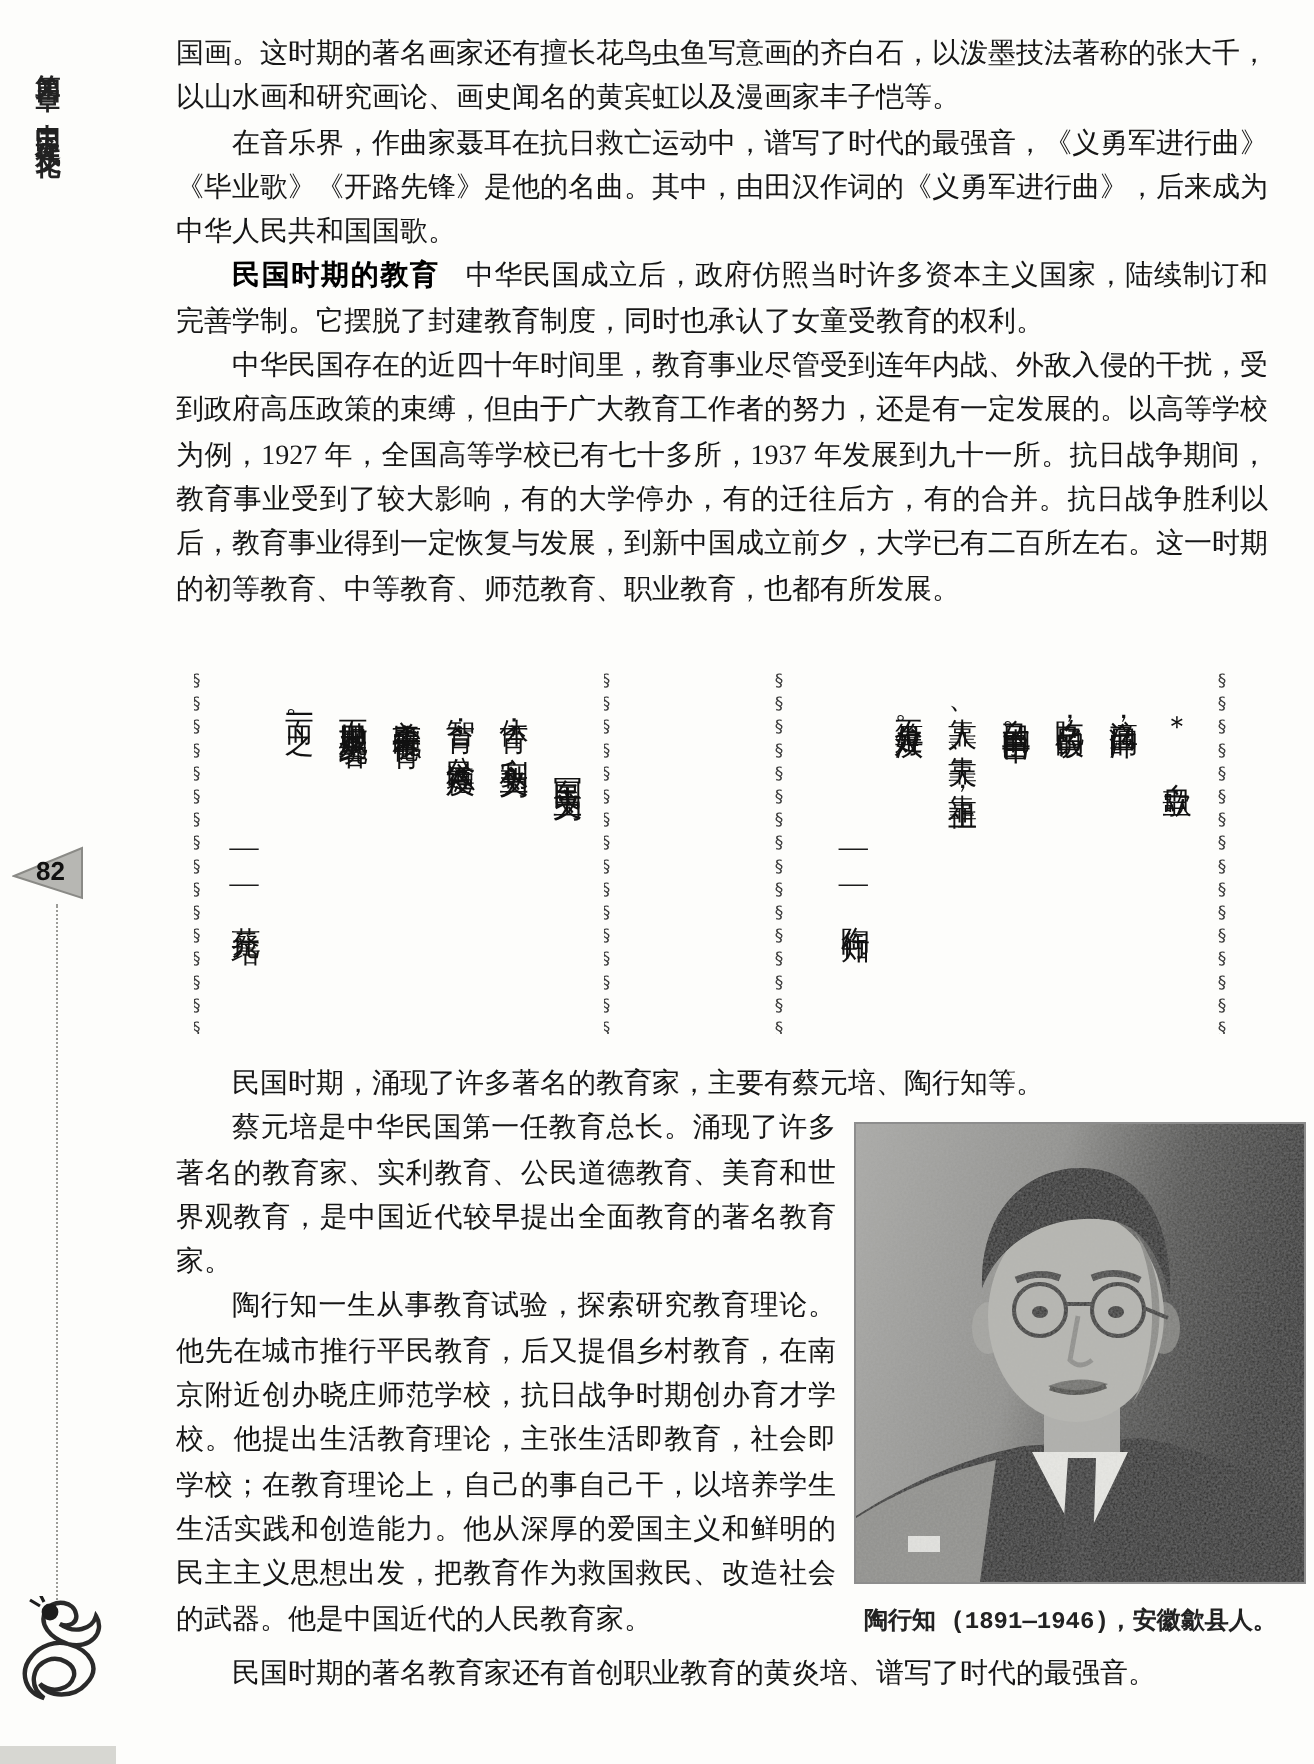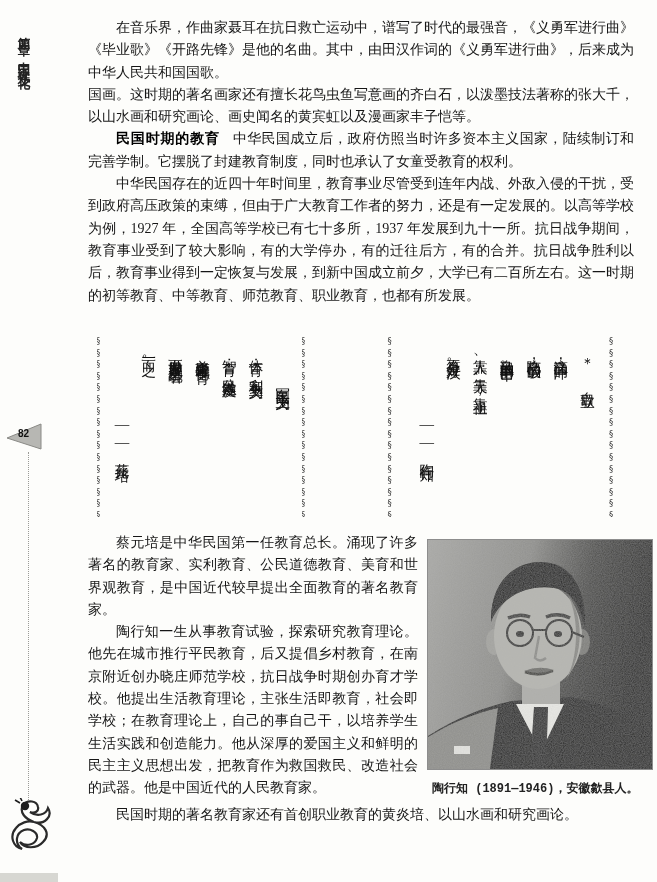--- a/index.html
+++ b/index.html
@@ -14,21 +14,21 @@
     position:absolute; left:15px; top:27px;
     writing-mode:vertical-rl; text-orientation:upright;
     font-family:"Liberation Sans","DejaVu Sans",sans-serif;
     font-weight:bold; font-size:12.5px; letter-spacing:3px; color:#222;
   }
   .page-flag { position:absolute; left:6px; top:423px; width:36px; height:27px; }
   .page-flag svg { position:absolute; left:0; top:0; }
   .page-flag .num {
     position:absolute; left:12px; top:5px;
     font-family:"Liberation Sans","DejaVu Sans",sans-serif;
-    font-weight:bold; font-size:10px; color:#111;
+    font-weight:bold; font-size:13px; color:#111;
   }
   .margin-line {
     position:absolute; left:28px; top:452px; height:350px; width:0;
     border-left:1.5px dotted #9b9b97;
   }
   .dragon { position:absolute; left:10px; top:798px; }
   .corner-artifact { position:absolute; left:0; top:873px; width:58px; height:9px; background:#d7d7d2; }
 
   
   .top-text, .bottom-text {
@@ -97,22 +97,22 @@
   <div class="dragon">
     <svg width="46" height="58" viewBox="0 0 46 58">
       <path d="M13 7 C18 1 27 3 28 9 C29 13 25 16 20 14 C27 19 36 17 38 10 C43 18 35 27 24 24 C35 27 41 36 33 44 C27 51 14 51 10 44 C16 49 25 47 27 40 C28 34 20 30 14 32 C6 35 4 45 12 51 C3 49 -1 38 6 30 C10 25 18 22 24 24 C15 21 9 14 13 7 Z" fill="none" stroke="#2a2a2a" stroke-width="2.2" stroke-linecap="round"></path>
       <circle cx="15" cy="8" r="4.2" fill="#1d1d1d"></circle>
       <path d="M10 5 L5 2 M12 3 L10 -1" stroke="#1d1d1d" stroke-width="1.6"></path>
     </svg>
   </div>
   <div class="corner-artifact"></div>
 
   <div class="top-text">
+    <p class="para no-indent">国画。这时期的著名画家还有擅长花鸟虫鱼写意画的齐白石，以泼墨技法著称的张大千，以山水画和研究画论、画史闻名的黄宾虹以及漫画家丰子恺等。</p>
     <p class="para">在音乐界，作曲家聂耳在抗日救亡运动中，谱写了时代的最强音，《义勇军进行曲》《毕业歌》《开路先锋》是他的名曲。其中，由田汉作词的《义勇军进行曲》，后来成为中华人民共和国国歌。</p>
-    <p class="para no-indent">国画。这时期的著名画家还有擅长花鸟虫鱼写意画的齐白石，以泼墨技法著称的张大千，以山水画和研究画论、画史闻名的黄宾虹以及漫画家丰子恺等。</p>
     <p class="para"><b class="section-head">民国时期的教育</b><span>中华民国成立后，政府仿照当时许多资本主义国家，陆续制订和完善学制。它摆脱了封建教育制度，同时也承认了女童受教育的权利。</span></p>
     <p class="para">中华民国存在的近四十年时间里，教育事业尽管受到连年内战、外敌入侵的干扰，受到政府高压政策的束缚，但由于广大教育工作者的努力，还是有一定发展的。以高等学校为例，1927 年，全国高等学校已有七十多所，1937 年发展到九十一所。抗日战争期间，教育事业受到了较大影响，有的大学停办，有的迁往后方，有的合并。抗日战争胜利以后，教育事业得到一定恢复与发展，到新中国成立前夕，大学已有二百所左右。这一时期的初等教育、中等教育、师范教育、职业教育，也都有所发展。</p>
   </div>
 
   <div class="quotes-row">
 
     <div class="qbox qbox-left">
       <div class="orn">§§§§§§§§§§§§§§§§§</div>
       <div class="qcontent">
         <p class="qtext indent-first">军国民主义为
@@ -136,20 +136,21 @@
 靠人、靠天、靠祖上，
 不算是好汉。</p>
         <p class="qattr">——陶行知</p>
       </div>
       <div class="orn">§§§§§§§§§§§§§§§§§</div>
     </div>
 
   </div>
 
   <div class="bottom-text">
+    <p class="para">民国时期，涌现了许多著名的教育家，主要有蔡元培、陶行知等。</p>
 
     <div class="photo-float">
       <div class="photo-frame">
         <svg width="224" height="229" viewBox="0 0 224 229">
           <defs>
             <linearGradient id="bgG" x1="0" y1="0" x2="1" y2="0.25">
               <stop offset="0" stop-color="#a9a9a6"></stop>
               <stop offset="0.45" stop-color="#8f8f8c"></stop>
               <stop offset="0.72" stop-color="#4a4a48"></stop>
               <stop offset="1" stop-color="#232322"></stop>
@@ -190,16 +191,16 @@
             <path d="M96 131 Q111 125 126 130 Q112 140 96 131 Z" fill="#6e6e6a"></path>
             <path d="M97 132 Q111 137 125 131" stroke="#44443f" stroke-width="2.4" fill="none"></path>
           </g>
         </svg>
       </div>
       <div class="photo-caption">陶行知 (1891—1946)，安徽歙县人。</div>
     </div>
 
     <p class="para">蔡元培是中华民国第一任教育总长。涌现了许多著名的教育家、实利教育、公民道德教育、美育和世界观教育，是中国近代较早提出全面教育的著名教育家。</p>
     <p class="para">陶行知一生从事教育试验，探索研究教育理论。他先在城市推行平民教育，后又提倡乡村教育，在南京附近创办晓庄师范学校，抗日战争时期创办育才学校。他提出生活教育理论，主张生活即教育，社会即学校；在教育理论上，自己的事自己干，以培养学生生活实践和创造能力。他从深厚的爱国主义和鲜明的民主主义思想出发，把教育作为救国救民、改造社会的武器。他是中国近代的人民教育家。</p>
-    <p class="para clear-right">民国时期的著名教育家还有首创职业教育的黄炎培、以山水画和研究画论。</p>
+    <p class="para clear-right">民国时期的著名教育家还有首创职业教育的黄炎培、谱写了时代的最强音。</p>
   </div>
 
 </div>
 
 </body></html>

